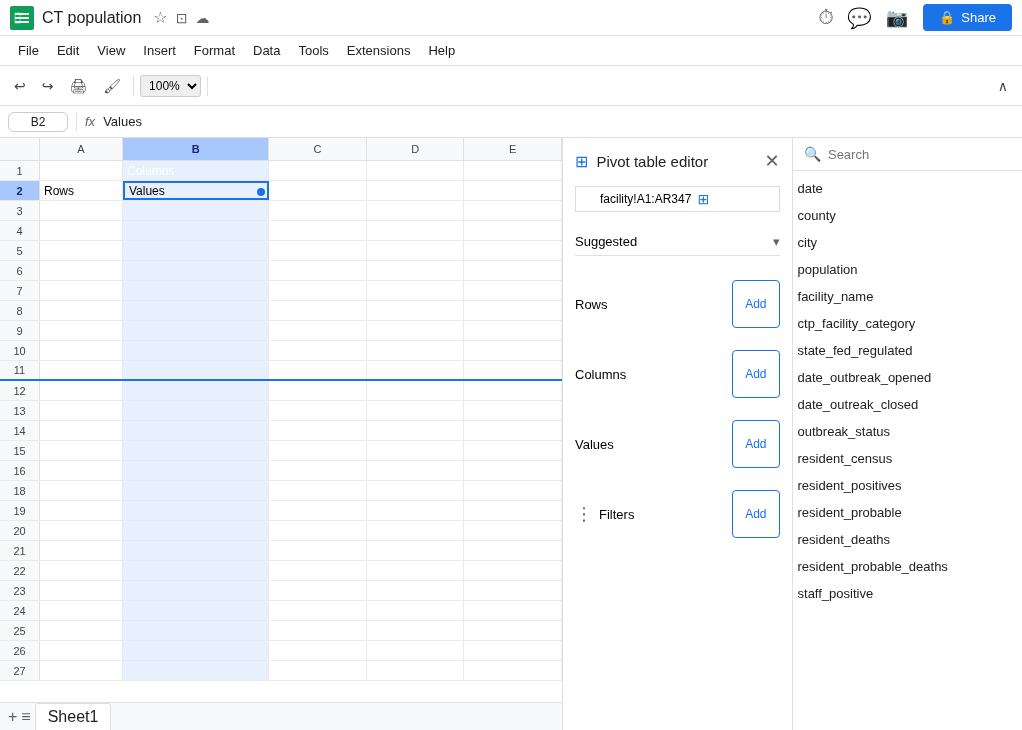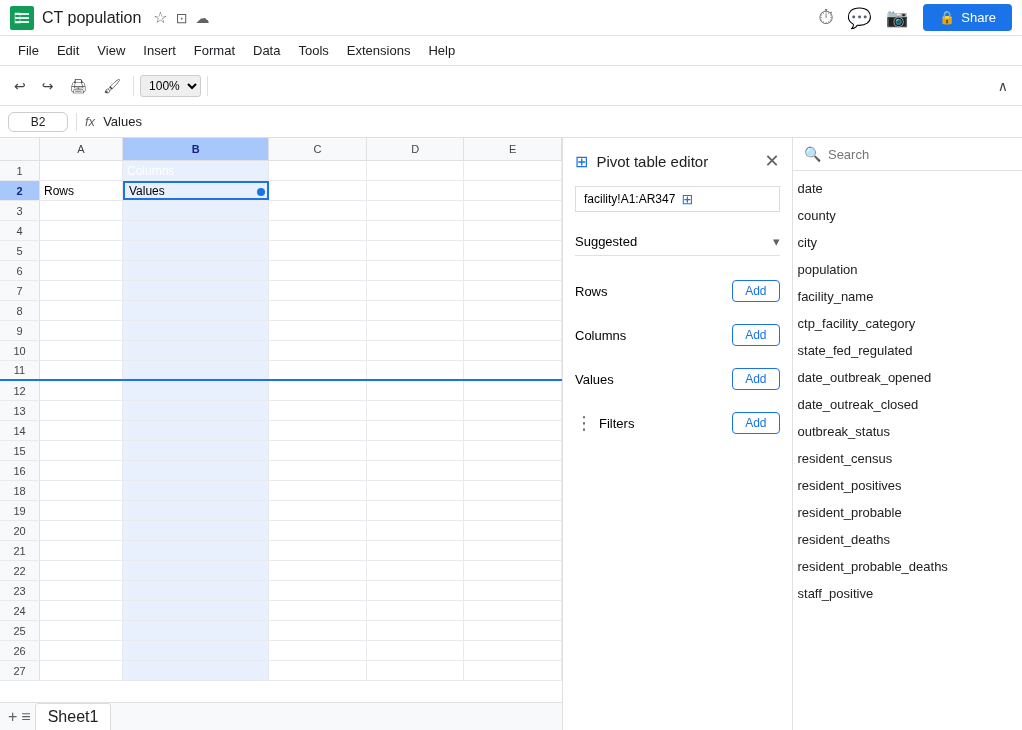--- a/index.html
+++ b/index.html
@@ -50,26 +50,26 @@
     .cell-header-bg { background: #6e7bba; color: #fff; }
 
     
     .pivot-panel { width: 460px; border-left: 1px solid #e0e0e0; display: flex; overflow: hidden; }
 
     
     .pivot-editor { width: 230px; border-right: 1px solid #e0e0e0; display: flex; flex-direction: column; padding: 12px; overflow-y: auto; }
     .pivot-header { display: flex; align-items: center; justify-content: space-between; margin-bottom: 14px; }
     .pivot-title { font-size: 15px; color: #202124; font-weight: 500; display: flex; align-items: center; gap: 8px; }
     .close-btn { background: none; border: none; cursor: pointer; color: #5f6368; font-size: 18px; }
-    .data-range { display: flex; align-items: center; border: 1px solid #dadce0; border-radius: 0; padding: 4px 8px; margin-bottom: 16px; gap: 6px; font-size: 12px; }
+    .data-range { display: flex; align-items: center; border: 1px solid #dadce0; border-radius: 0; padding: 4px 24px; margin-bottom: 16px; gap: 6px; font-size: 12px; }
 
     .section { margin-bottom: 14px; }
     .section-header { display: flex; align-items: center; justify-content: space-between; padding: 6px 0; border-bottom: 1px solid #e0e0e0; margin-bottom: 6px; }
     .section-row { display: flex; align-items: center; justify-content: space-between; padding: 4px 0; }
-    .add-btn { background: none; border: 1px solid #1a73e8; color: #1a73e8; border-radius: 4px; padding: 3px 12px; font-size: 12px; cursor: pointer; font-weight: 500; }
+    .add-btn { background: none; border: 1px solid #1a73e8; color: #1a73e8; border-radius: 4px; padding: 16px 12px; font-size: 12px; cursor: pointer; font-weight: 500; }
 
     .filters-row { display: flex; align-items: center; gap: 6px; }
 
     
     .field-list { width: 230px; display: flex; flex-direction: column; }
     .field-search { display: flex; align-items: center; padding: 8px 12px; border-bottom: 1px solid #e0e0e0; gap: 6px; }
     .search-input { border: none; outline: none; font-size: 13px; flex: 1; }
     .fields { flex: 1; overflow-y: auto; padding: 4px 0; }
     .field-item { padding: 6px 5px; font-size: 13px; color: #202124; cursor: pointer; }
 

